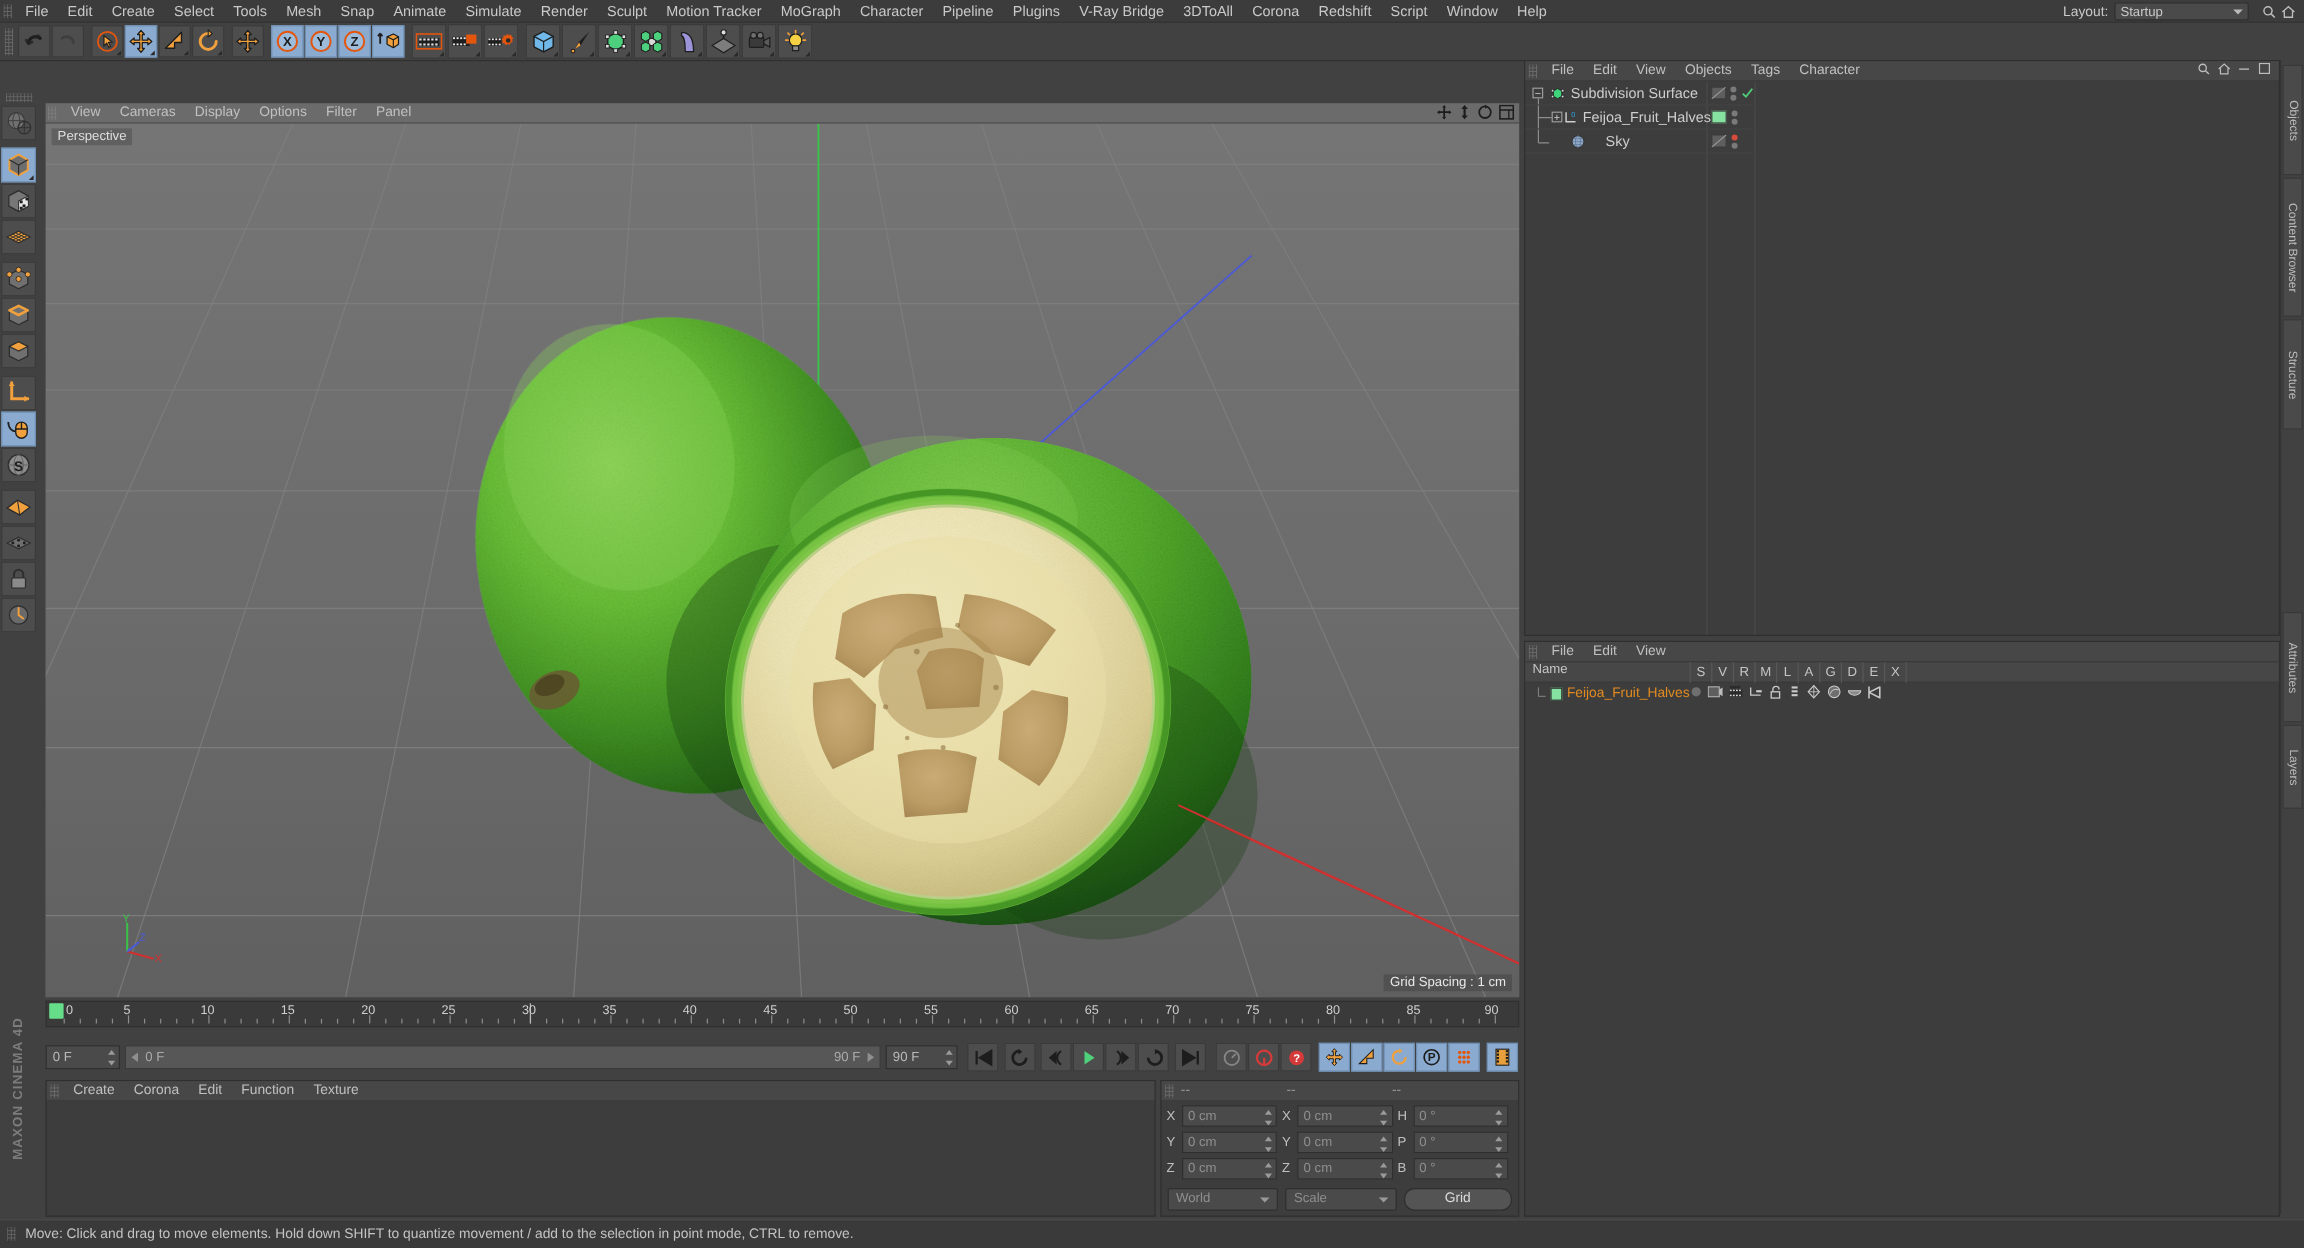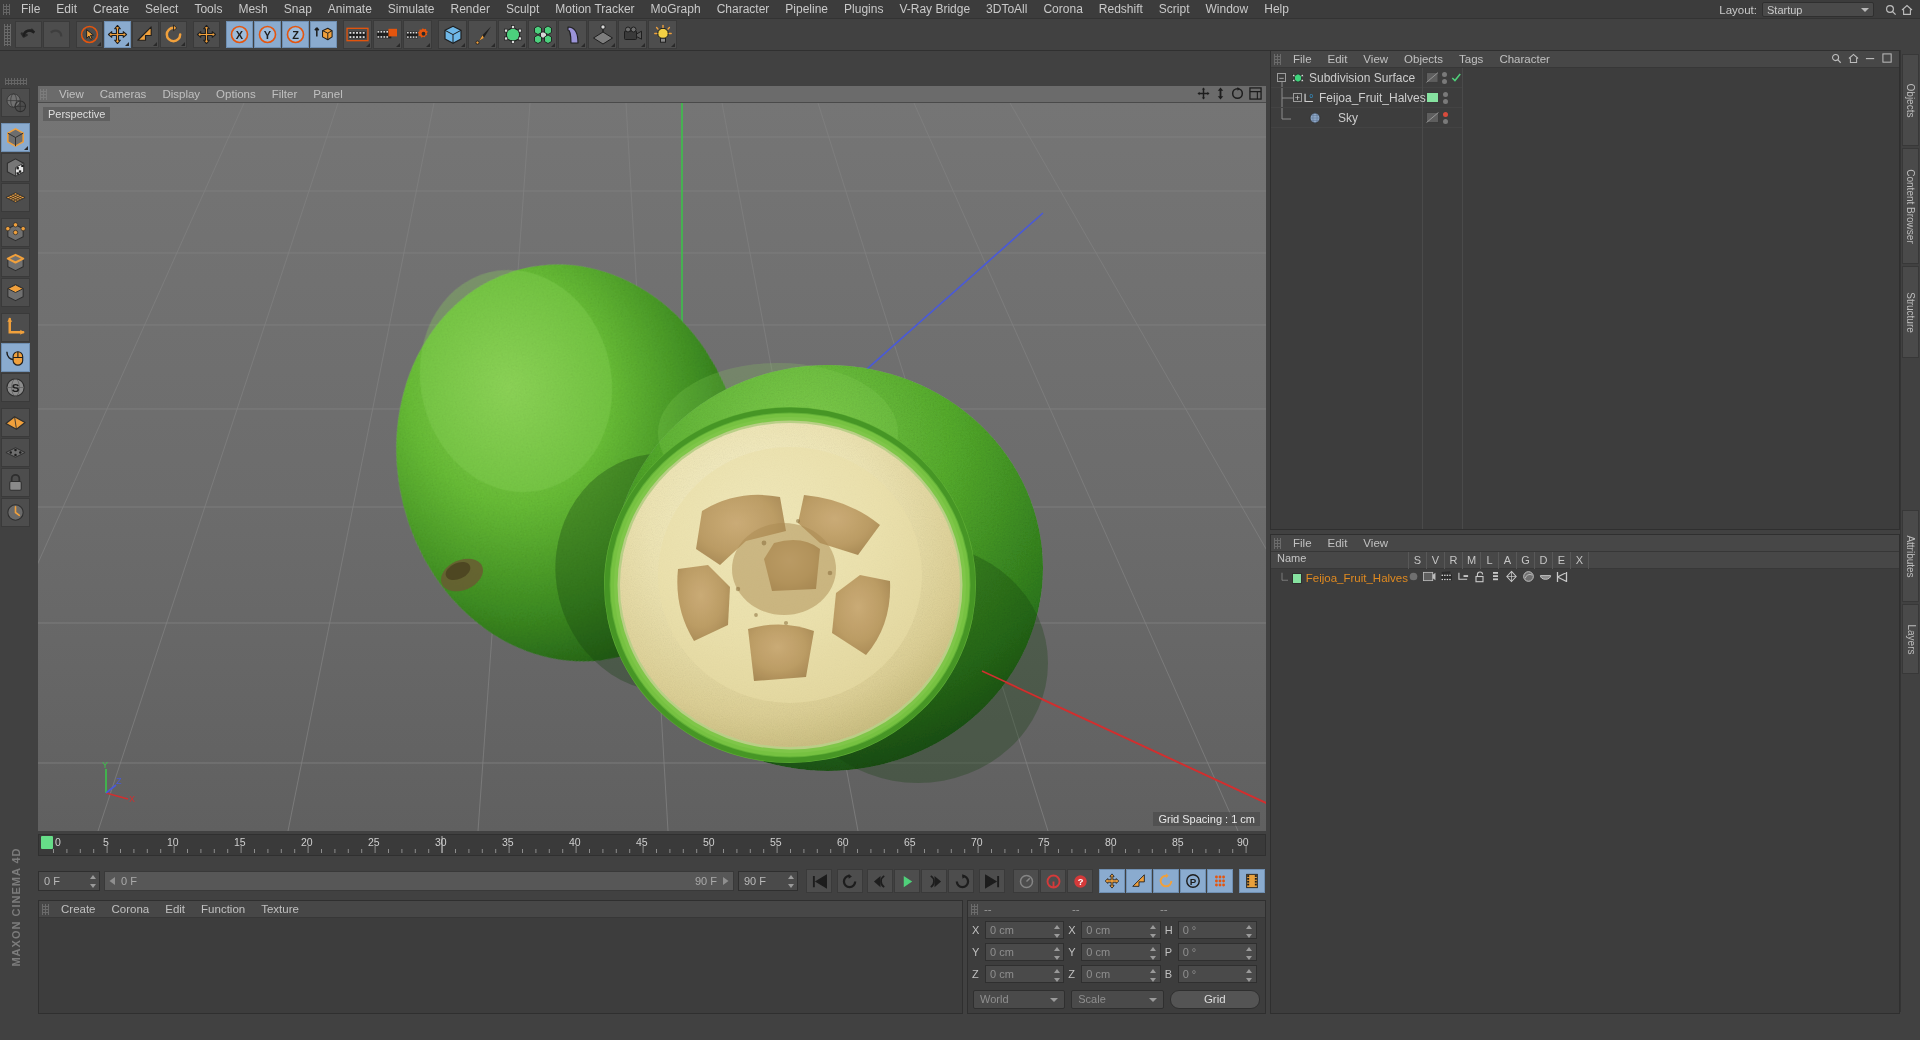--- a/index.html
+++ b/index.html
@@ -1512,14 +1512,18 @@
         <span>Structure</span>
       </div>
     <div class="dock-tab" style="margin-top:150px;">
         <span>Attributes</span>
       </div>
     <div class="dock-tab" style="height:70px;">
         <span>Layers</span>
       </div>
   </div>
 
+  <div class="statusbar">
+    <div class="grip"></div>
+    <span>Move: Click and drag to move elements. Hold down SHIFT to quantize movement / add to the selection in point mode, CTRL to remove.</span>
+  </div>
 
 </div>
 
 </body></html>

